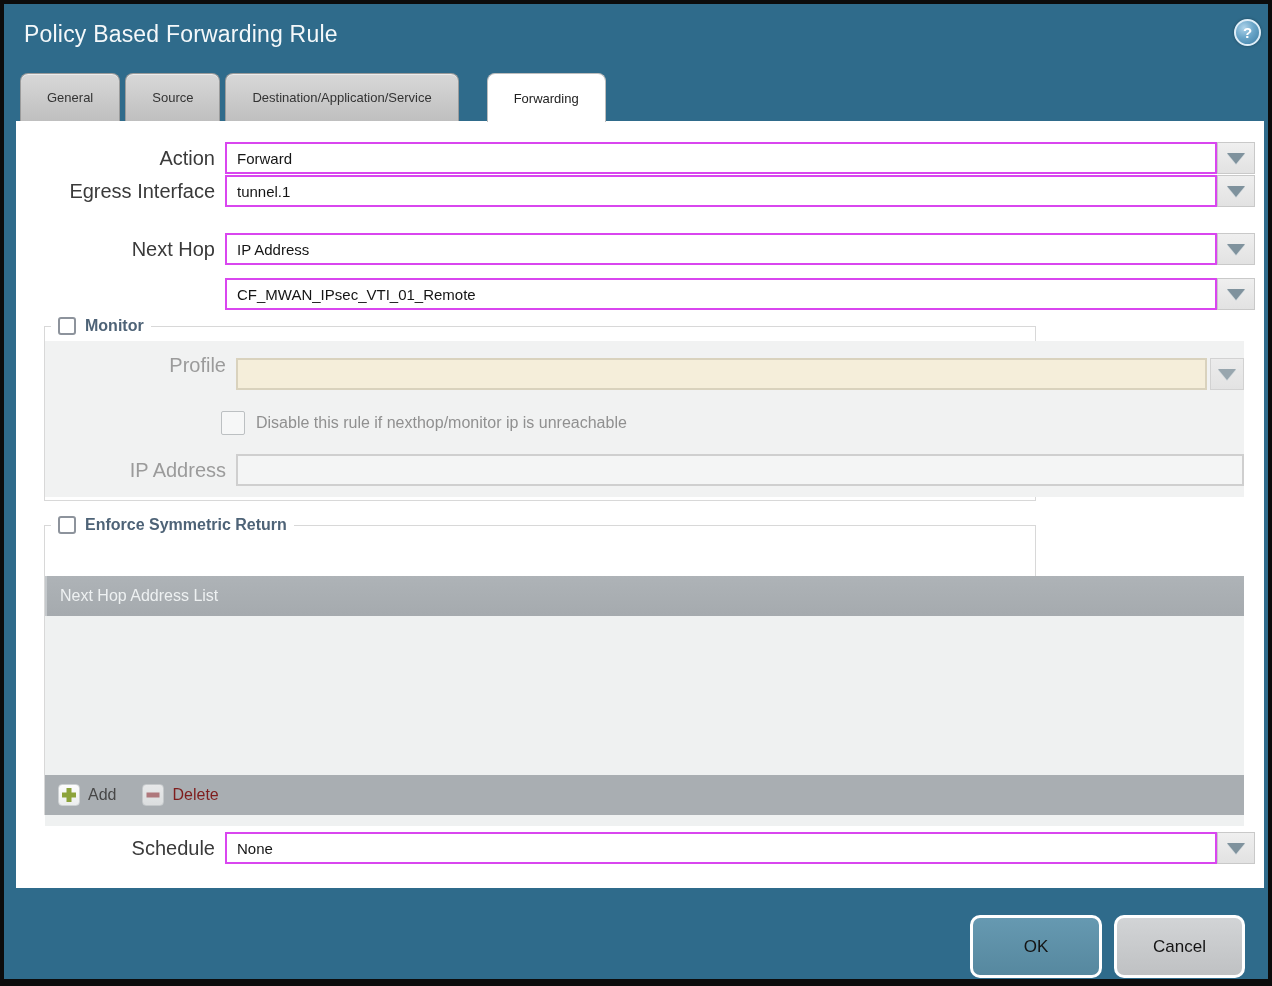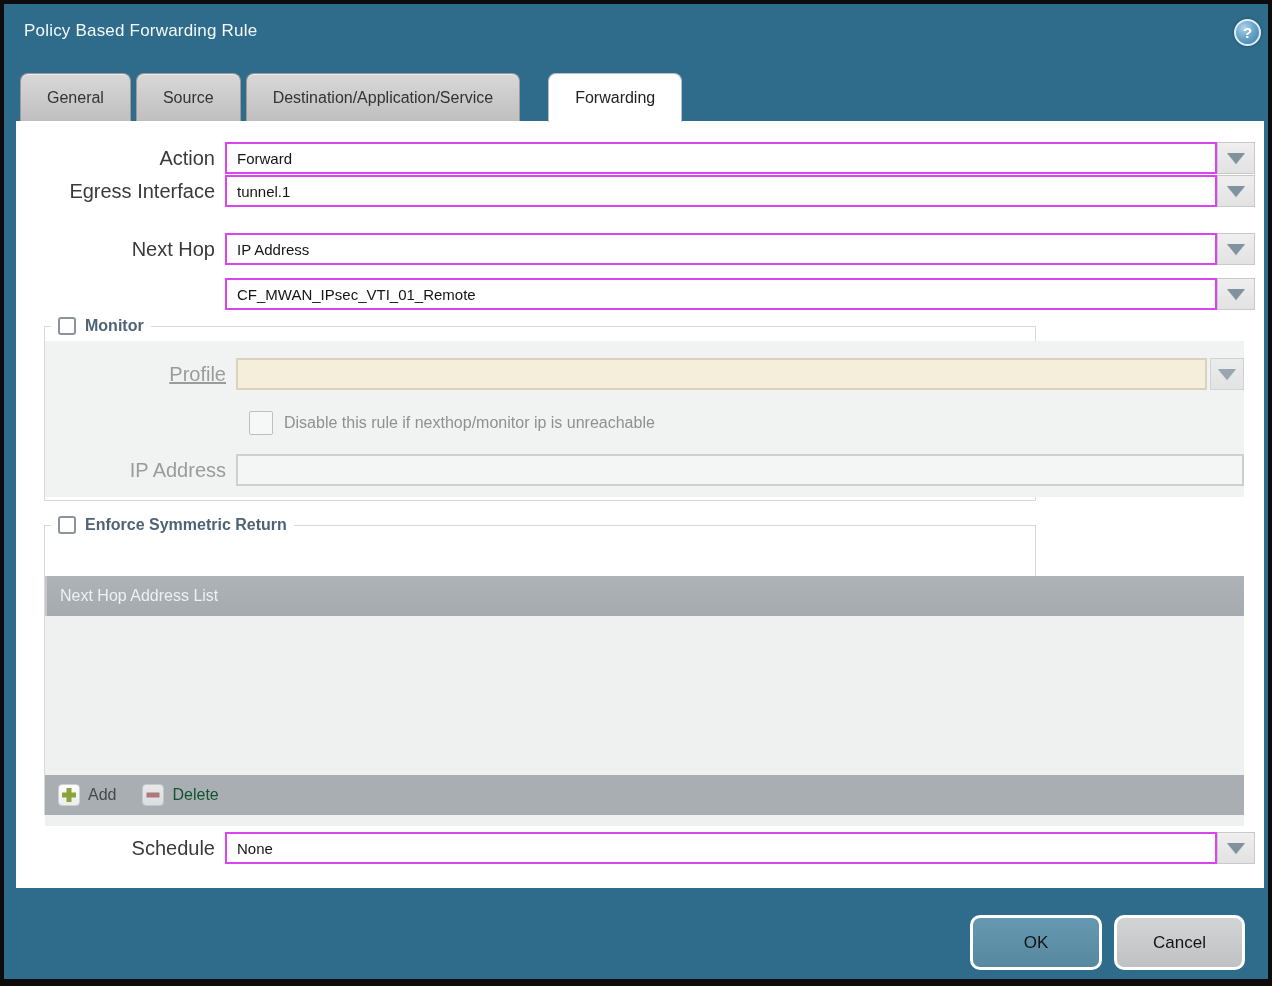--- a/index.html
+++ b/index.html
@@ -8,39 +8,39 @@
 
   .window {
     position:relative; width:1272px; height:986px;
     background:#2f6b8b; border:4px solid #0c0c0c; border-bottom-width:7px;
     overflow:hidden;
   }
 
   
   .titlebar-text {
     position:absolute; left:20px; top:17px;
-    font-size:17px; font-weight:400; color:#f4f8fa; letter-spacing:.2px;
+    font-size:23px; font-weight:400; color:#f4f8fa; letter-spacing:.2px;
   }
   .help-icon {
     position:absolute; left:1230px; top:15px; width:27px; height:27px;
     border-radius:50%;
     background:radial-gradient(circle at 35% 30%, #aed3ea 0%, #6aa5c8 45%, #3c7da4 100%);
     border:2px solid #dfeef8; box-shadow:0 0 3px rgba(0,0,0,.35);
     color:#fff; font-weight:bold; font-size:15px;
     display:flex; align-items:center; justify-content:center; cursor:pointer;
   }
 
   
   .tabs {
     position:absolute; left:16px; top:69px; height:48px;
     display:flex; gap:5px; align-items:stretch; z-index:3;
   }
   .tab {
     height:48px; padding:12px 26px; display:flex; align-items:center;
-    font-size:16px; color:#333;
+    font-size:13px; color:#333;
     background:linear-gradient(#d8d8d8, #bfbfbf);
     border:1px solid #9b9b9b; border-bottom:none;
     border-radius:8px 8px 0 0;
     box-shadow:inset 0 1px 0 #ececec;
     cursor:pointer; white-space:nowrap;
   }
   .tab.active {
     background:#fff; color:#222; box-shadow:none;
     border-color:#bdbdbd; position:relative; z-index:4; height:49px;margin-left:23px;
   }
@@ -109,33 +109,33 @@
   }
   .disabled-label { color:#9b9b9b; }
   .profile-field {
     left:191px; top:17px; width:971px;
     background:#f5eeda; border-color:#d9d2bd;
   }
   .profile-ddbtn { left:1165px; top:17px; width:34px;
     background:linear-gradient(#ececec,#e3e3e3); border-color:#d2d2d2; }
   .profile-ddbtn .dd-arrow { border-top-color:#98a6ae; }
   .monitor-cb-row {
-    position:absolute; left:204px; top:70px; display:flex; align-items:center; gap:11px;
+    position:absolute; left:176px; top:70px; display:flex; align-items:center; gap:11px;
   }
   .cb-disabled {
     width:24px; height:24px; background:#f6f7f7;
     border:1px solid #bcc0c2; border-radius:2px;
   }
   .monitor-cb-label { font-size:16px; color:#909090; }
   .ip-field {
     left:191px; top:113px; width:1008px;
     background:#f4f5f5; border-color:#cfcfcf;
   }
   .mon-label { left:0; width:181px; }
-  .mon-label.lbl-profile { top:17px;text-decoration:underline; }
+  .mon-label.lbl-profile { top:8px; }
   .mon-label.lbl-ip { top:113px; }
 
   
   .nh-table { position:absolute; left:0; top:42px; width:1199px; }
   .nh-header {
     height:40px; background:linear-gradient(#aeb3b7,#a5aaae);
     border-left:2px solid #c4c8cb;
     display:flex; align-items:center; padding-left:13px;
     font-size:16px; color:#eef1f2;
   }
@@ -154,25 +154,25 @@
     content:""; position:absolute; background:#8ca33a; left:50%; top:50%;
   }
   .plus-icon::before { width:14px; height:5px; transform:translate(-50%,-50%); }
   .plus-icon::after  { width:5px; height:14px; transform:translate(-50%,-50%); }
   .minus-icon::before {
     content:""; position:absolute; background:#b2666a; left:50%; top:50%;
     width:13px; height:5px; transform:translate(-50%,-50%);
   }
   .minus-icon { opacity:.75; }
   .tbl-btn-label-add { font-size:16px; color:#474747; }
-  .tbl-btn-label-del { font-size:16px; color:#14532d; }
+  .tbl-btn-label-del { font-size:16px; color:#7f1d1d; }
 
   
   .footer-btn {
-    position:absolute; top:911px; height:55px;
+    position:absolute; top:911px; height:63px;
     border:3px solid #fff; border-radius:10px;
     font-size:17px; color:#141414;
     display:flex; align-items:center; justify-content:center;
     cursor:pointer; font-family:"Liberation Sans", sans-serif;
   }
   .ok-btn { left:966px; width:132px; background:linear-gradient(#6699b1,#56889f); }
   .cancel-btn { left:1110px; width:131px; background:linear-gradient(#d2d4d6,#bfc1c3); }
 </style>
 </head>
 <body>

